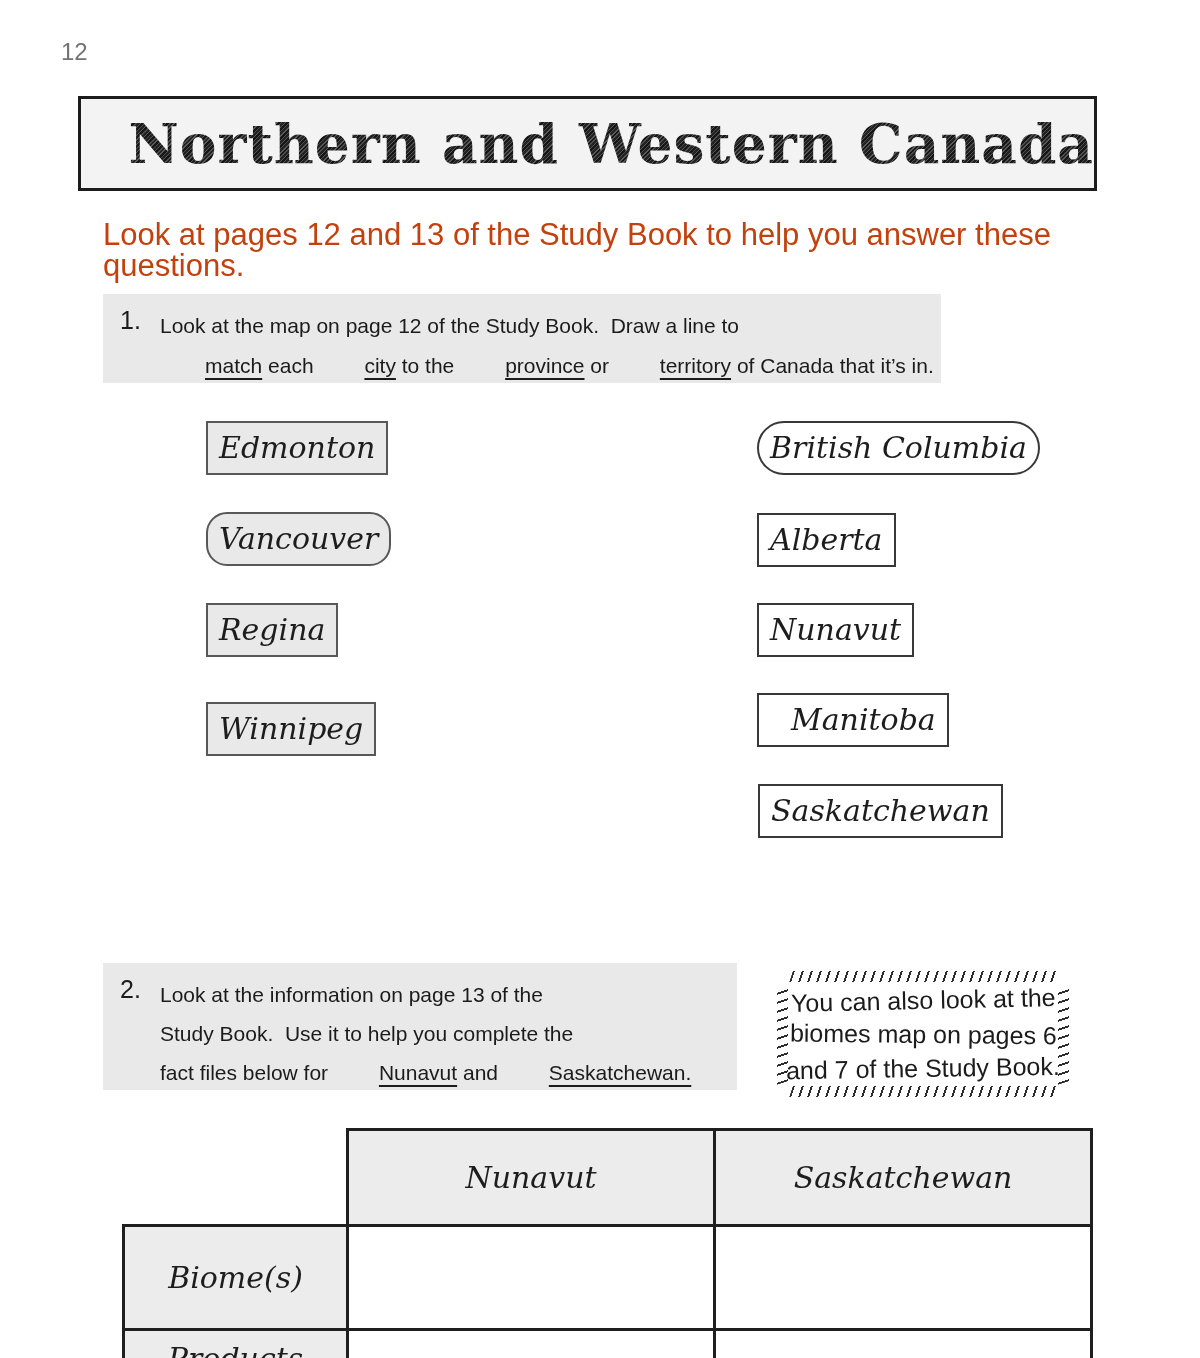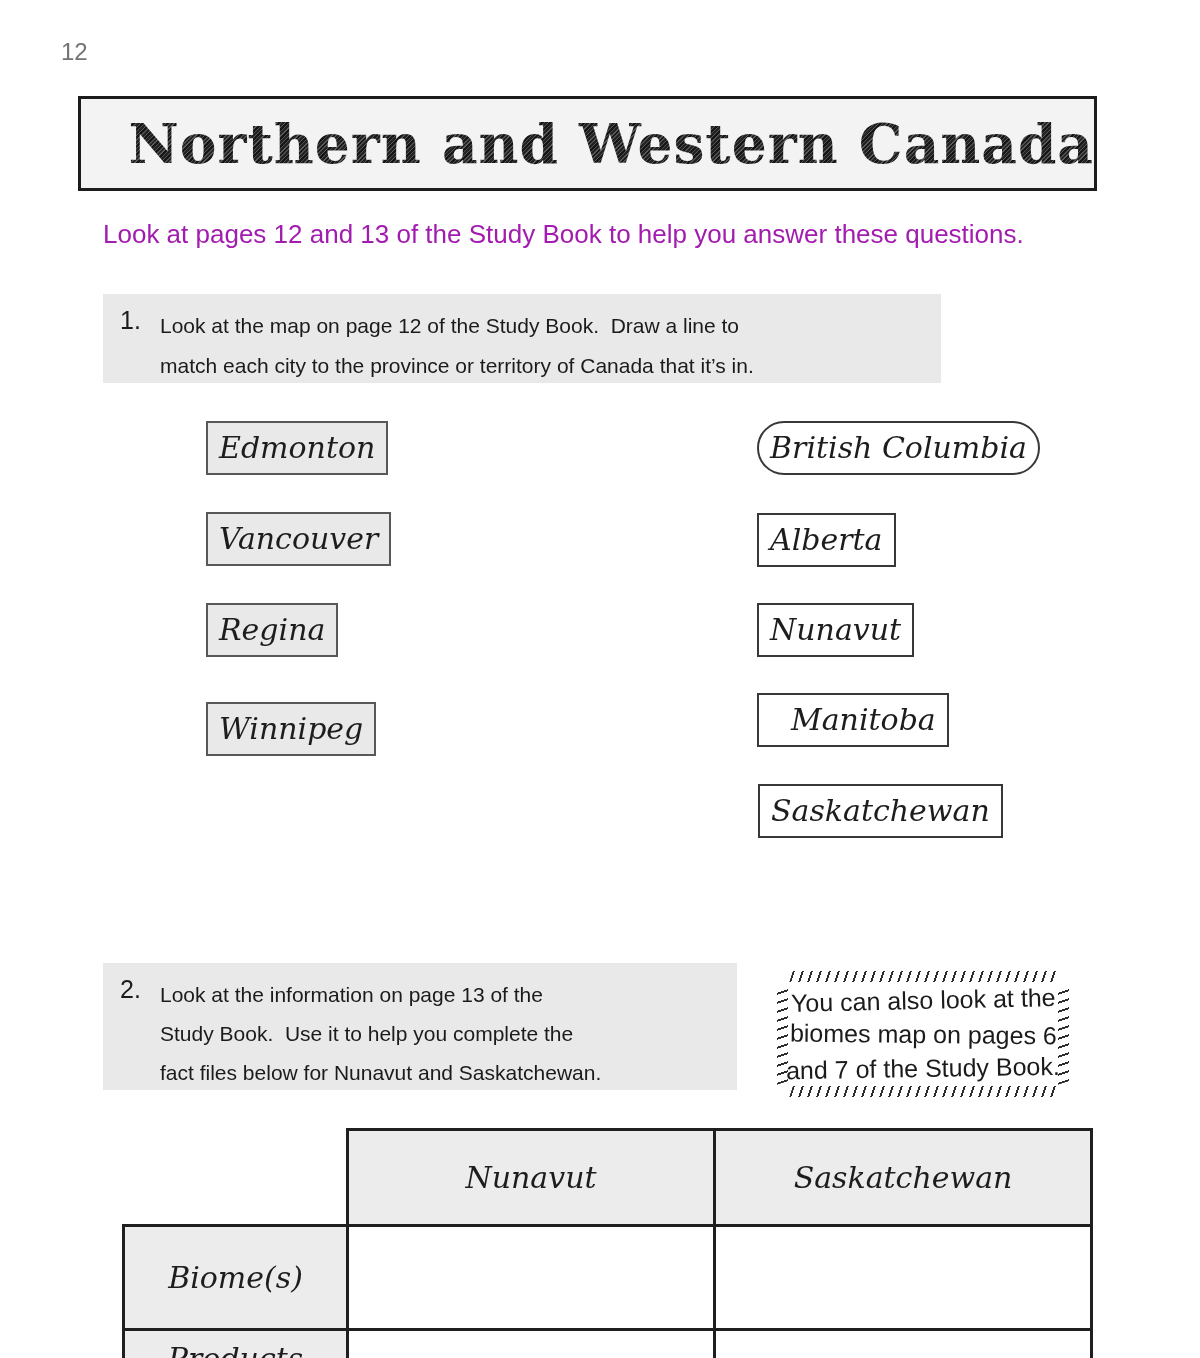--- a/index.html
+++ b/index.html
@@ -34,30 +34,30 @@
   @supports ((-webkit-background-clip:text) or (background-clip:text)){
     .title-text{
       background:repeating-linear-gradient(135deg,#161616 0 2px,#4d4d4d 2px 3px,#222222 3px 5px,#5a5a5a 5px 6px);
       -webkit-background-clip:text;
       background-clip:text;
       color:transparent;
     }
   }
 
   
-  .intro{left:103px;top:219px;font-size:26px;line-height:31px;color:#a21caf;}
+  .intro{left:103px;top:219px;font-size:31px;line-height:31px;color:#c2410c;}
 
   
   .qblock{background:#e9e9e9;}
   .q1{left:103px;top:294px;width:838px;height:89px;}
   .q2{left:103px;top:963px;width:634px;height:127px;}
   .qnum{position:absolute;left:17px;top:12px;font-size:25px;}
   .qlines{position:absolute;left:57px;top:12px;font-size:21px;line-height:40px;white-space:nowrap;}
   .q2 .qlines{line-height:39px;}
-  .u{text-decoration-thickness:1.5px;text-underline-offset:5px;}
+  .u{text-decoration:underline;text-decoration-thickness:1.5px;text-underline-offset:5px;margin-left:45px;}
 
   
   .mbox{
     font-family:"DejaVu Serif", serif;
     font-style:italic;
     font-size:30px;
     line-height:36px;
     color:#1d1d1d;
     padding:7px 11px;
     white-space:nowrap;
@@ -125,21 +125,21 @@
 
   <div class="abs qblock q1">
     <span class="qnum">1.</span>
     <div class="qlines">
       <div>Look at the map on page 12 of the Study Book.&nbsp; Draw a line to</div>
       <div><span class="u">match</span><span> each </span><span class="u">city</span><span> to the </span><span class="u">province</span><span> or </span><span class="u">territory</span><span> of Canada that it’s in.</span></div>
     </div>
   </div>
 
   <div class="abs mbox city" style="left:206px;top:421px;">Edmonton</div>
-  <div class="abs mbox city" style="left:206px;top:512px;">Vancouver</div>
+  <div class="abs mbox city" style="left:206px;top:512px;border-radius:21px;">Vancouver</div>
   <div class="abs mbox city" style="left:206px;top:603px;">Regina</div>
   <div class="abs mbox city" style="left:206px;top:694px;margin-top:8px;">Winnipeg</div>
 
   <div class="abs mbox prov" style="left:757px;top:421px;border-radius:27px;">British Columbia</div>
   <div class="abs mbox prov" style="left:757px;top:513px;">Alberta</div>
   <div class="abs mbox prov" style="left:757px;top:603px;">Nunavut</div>
   <div class="abs mbox prov" style="left:757px;top:693px;padding-left:32px;">Manitoba</div>
   <div class="abs mbox prov" style="left:758px;top:784px;">Saskatchewan</div>
 
   <div class="abs qblock q2">

